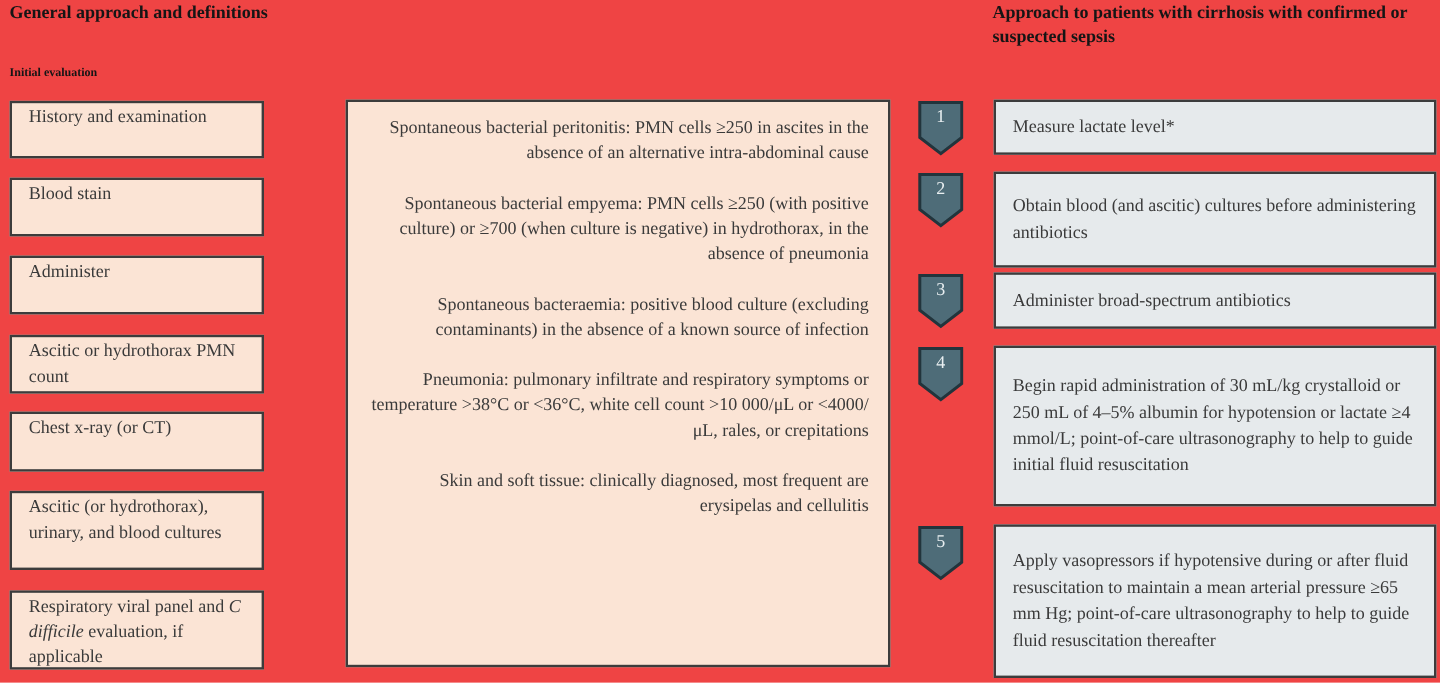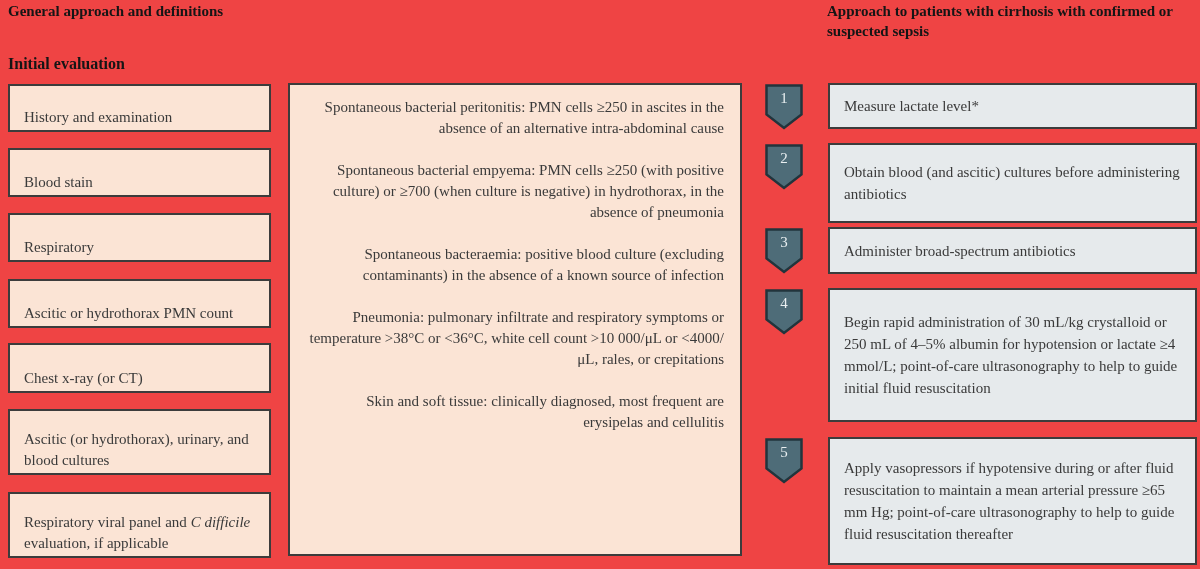--- a/index.html
+++ b/index.html
@@ -17,35 +17,35 @@
     position: absolute;
     font-size: 15px;
     font-weight: bold;
     color: #151515;
     line-height: 20px;
   }
   .left-title  { left: 8px;   top: 1px;  width: 420px; }
   .sub-title   {
     position: absolute;
     left: 8px; top: 55px;
-    font-size: 16px; font-weight: bold; color: #151515;
+    font-size: 10px; font-weight: bold; color: #151515;
   }
   .right-title { left: 827px; top: 1px;  width: 375px; }
 
   .pink-box {
     position: absolute;
     box-sizing: border-box;
     background: #fbe4d5;
     border: 2px solid #3c3c3c;
   }
   .eval-box {
     left: 8px;
-    width: 263px;
+    width: 212px;
     display: flex;
-    align-items: flex-end;
+    align-items: flex-start;
     padding: 2px 10px 2px 14px;
     font-size: 15px;
     line-height: 21px;
   }
   .definitions-box {
     left: 288px; top: 83px;
     width: 454px; height: 473px;
     padding: 12px 16px;
     font-size: 15px;
     line-height: 21px;
@@ -92,21 +92,21 @@
   <div class="col-title left-title">General approach and definitions</div>
   <div class="sub-title">Initial evaluation</div>
 
   <div class="pink-box eval-box" style="top:84px;height:48px">
     <span>History and examination</span>
   </div>
   <div class="pink-box eval-box" style="top:148px;height:49px">
     <span>Blood stain</span>
   </div>
   <div class="pink-box eval-box" style="top:213px;height:49px">
-    <span>Respiratory</span>
+    <span>Administer</span>
   </div>
   <div class="pink-box eval-box" style="top:279px;height:49px">
     <span>Ascitic or hydrothorax PMN count</span>
   </div>
   <div class="pink-box eval-box" style="top:409px;height:66px">
     <span>Ascitic (or hydrothorax), urinary, and blood cultures</span>
   </div>
   <div class="pink-box eval-box" style="top:343px;height:50px">
     <span>Chest x-ray (or CT)</span>
   </div>

